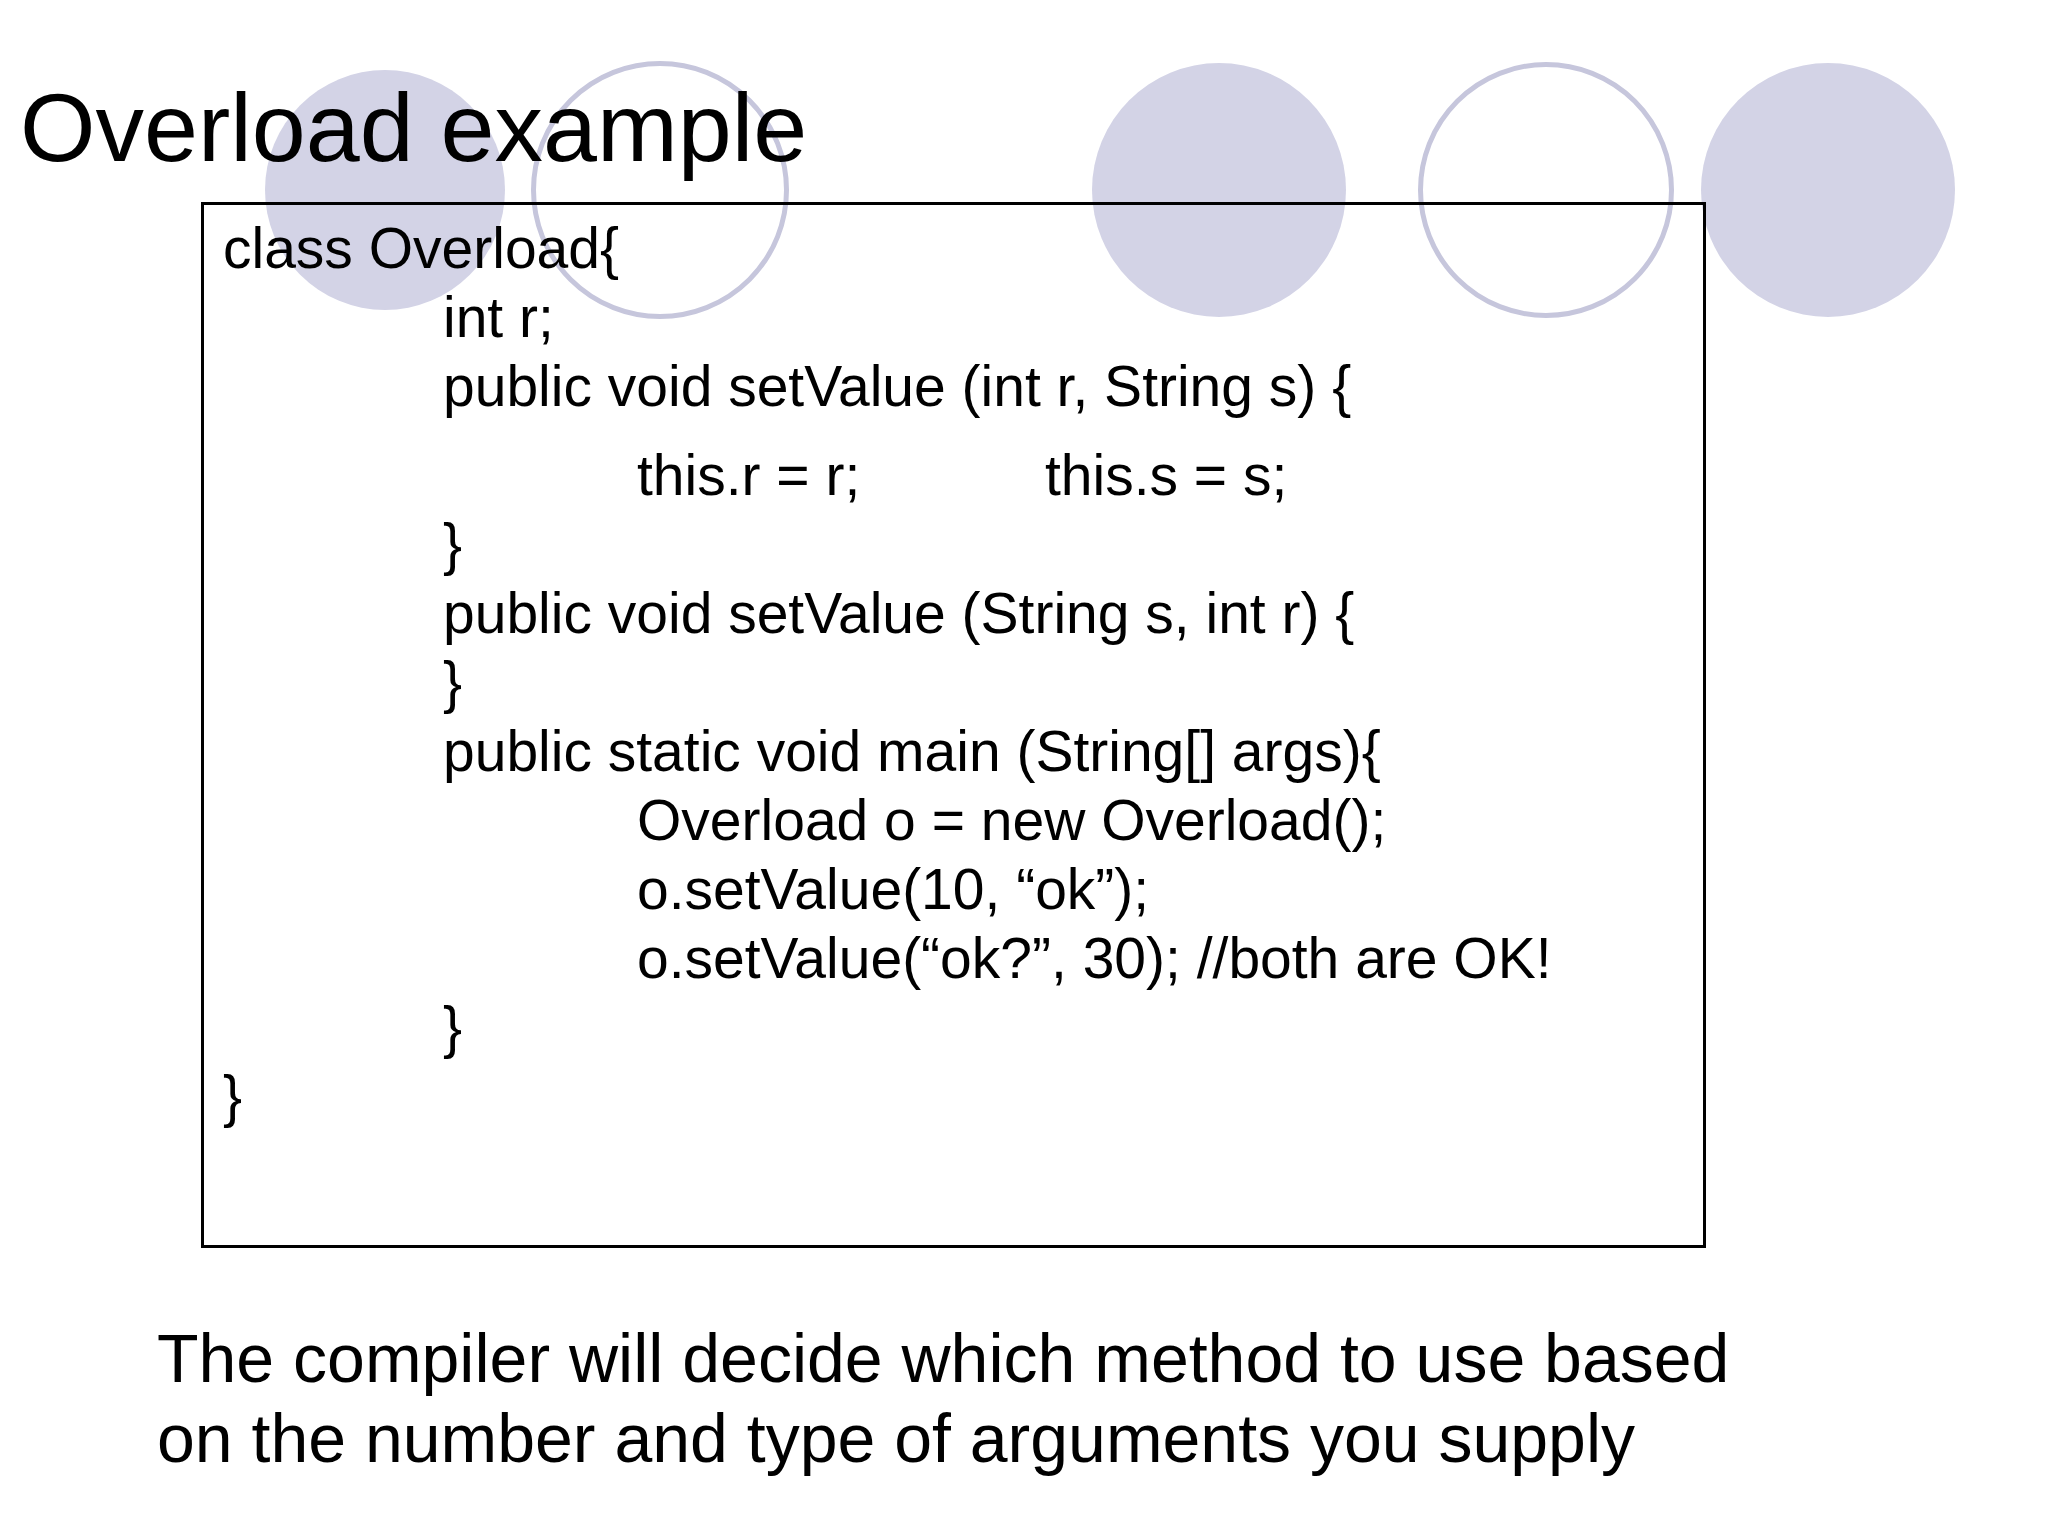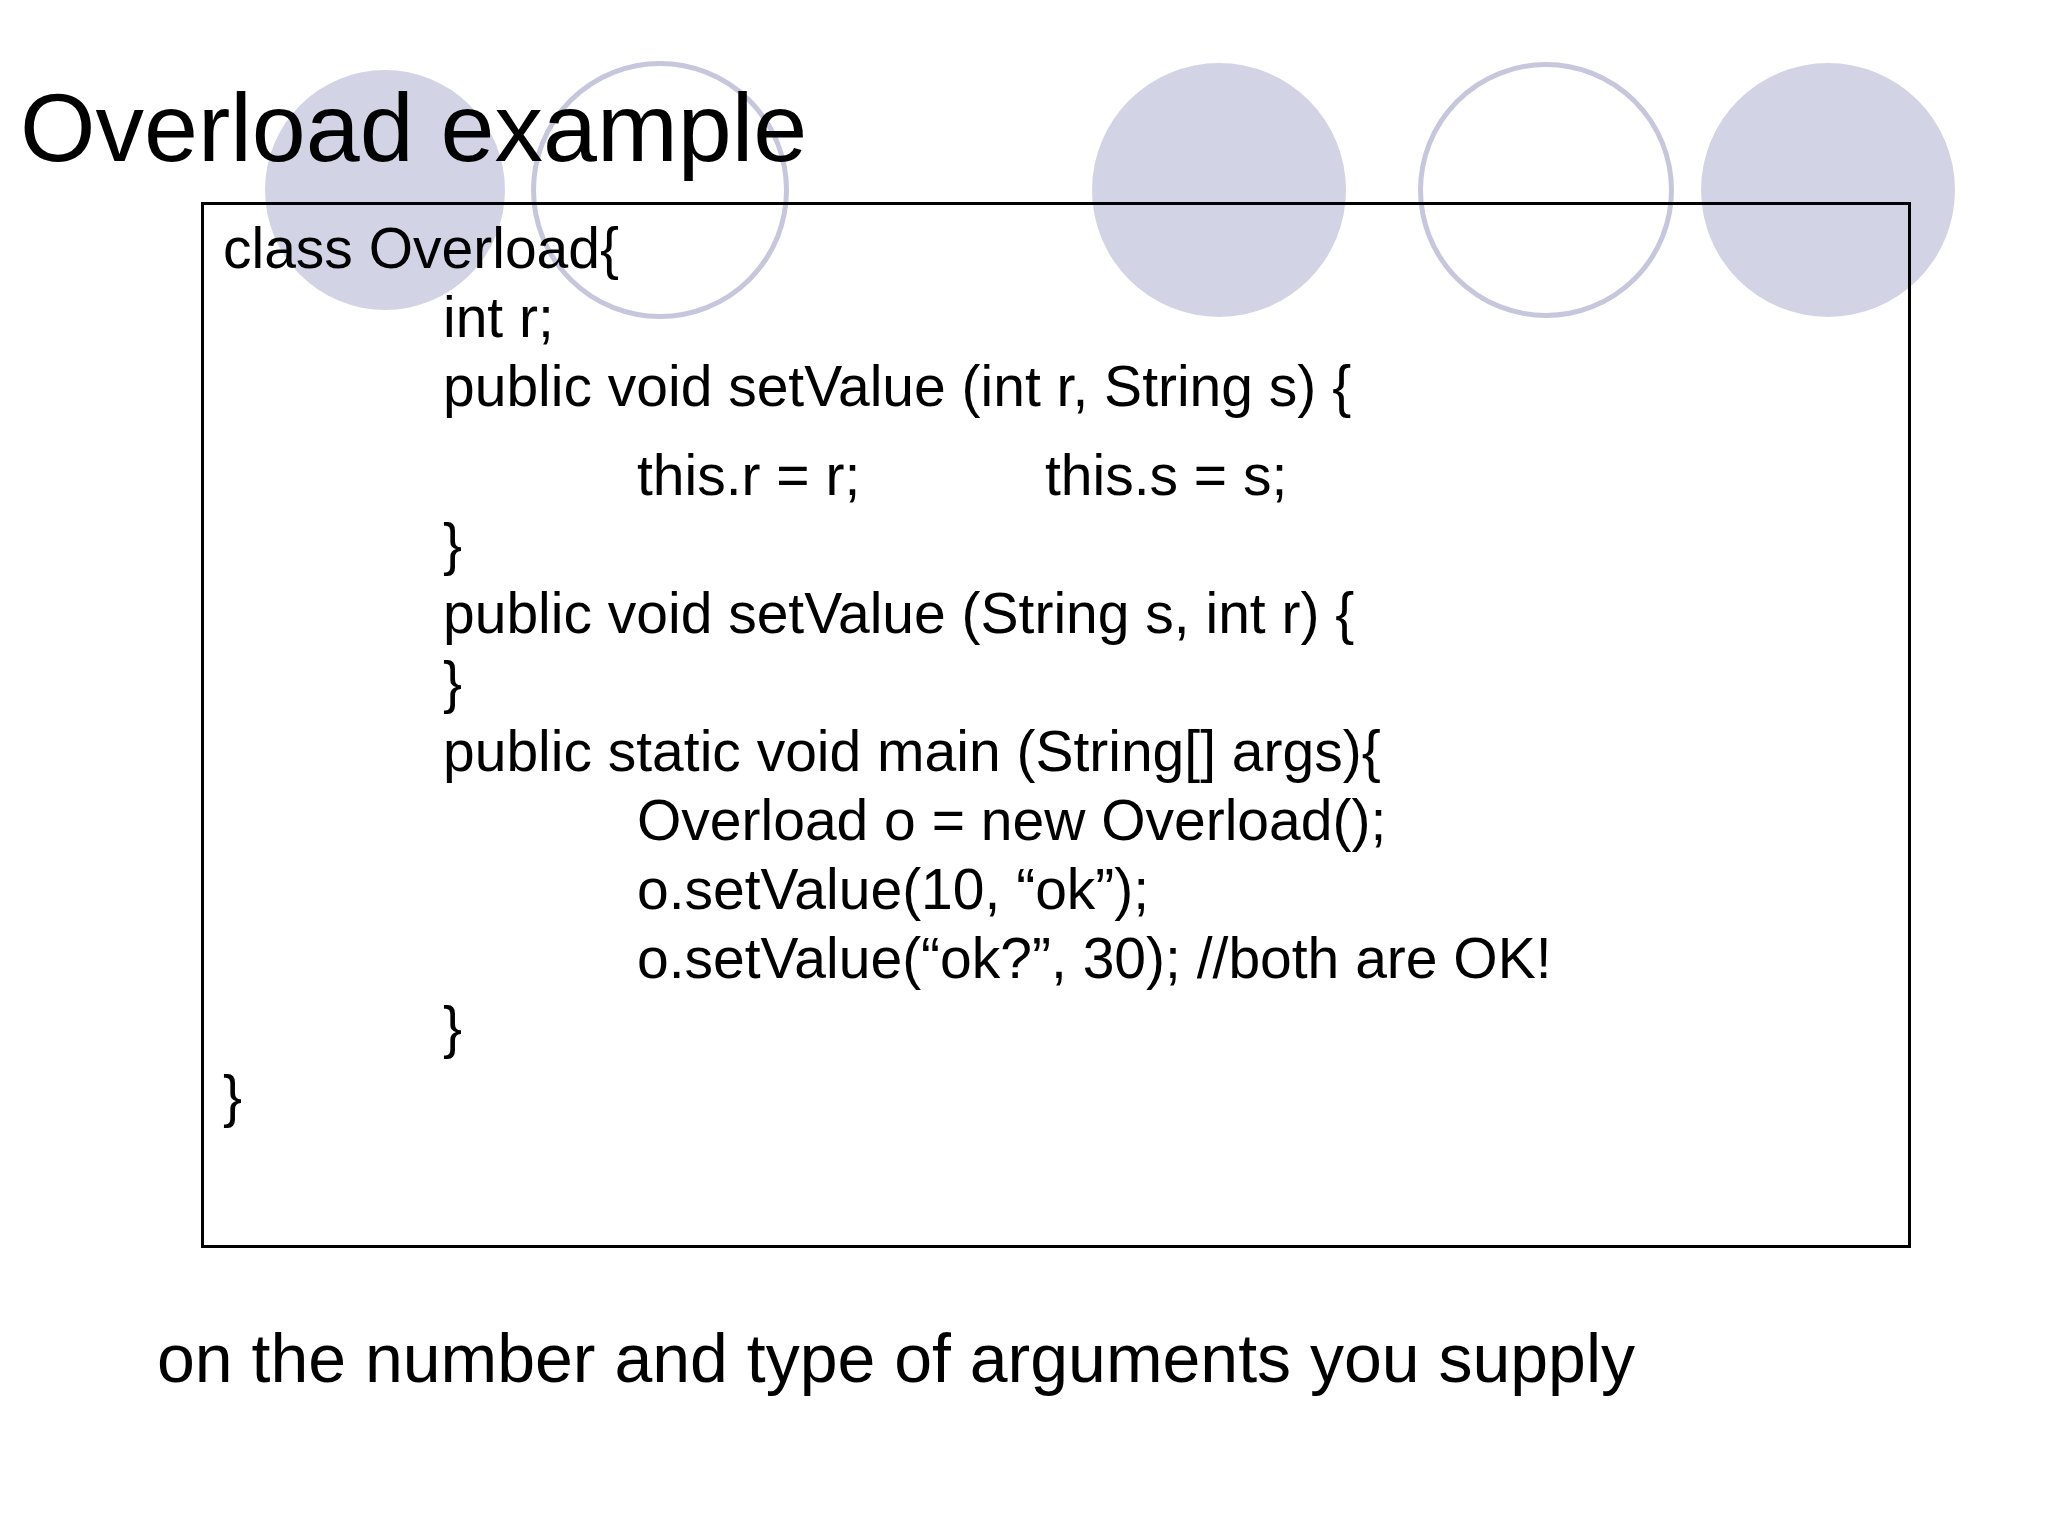--- a/index.html
+++ b/index.html
@@ -29,21 +29,21 @@
     line-height: 1.12;
     letter-spacing: 0;
     white-space: nowrap;
     margin-top: 24px;
   }
 
   
   .codebox {
     position: absolute;
     left: 201px; top: 202px;
-    width: 1710px; height: 1046px;
+    width: 1505px; height: 1046px;
     border: 3px solid #000000;
     box-sizing: border-box;
     padding-top: 9px;
     font-size: 57px;
     line-height: 69px;
   }
   .line { white-space: pre; }
   .i0 { padding-left: 19px; }
   .i1 { padding-left: 231px; margin-left: 8px; }
   .i2 { padding-left: 433px; }
@@ -81,16 +81,17 @@
     <div class="line i1"><span>}</span></div>
     <div class="line i1"><span>public static void main (String[] args){</span></div>
     <div class="line i2"><span>Overload o = new Overload();</span></div>
     <div class="line i2"><span>o.setValue(10, “ok”);</span></div>
     <div class="line i2"><span>o.setValue(“ok?”, 30); //both are OK!</span></div>
     <div class="line i1"><span>}</span></div>
     <div class="line i0"><span>}</span></div>
   </div>
 
   <div class="footer">
+    <div>The compiler will decide which method to use based</div>
     <div>on the number and type of arguments you supply</div>
   </div>
 
 </div>
 
 </body></html>

